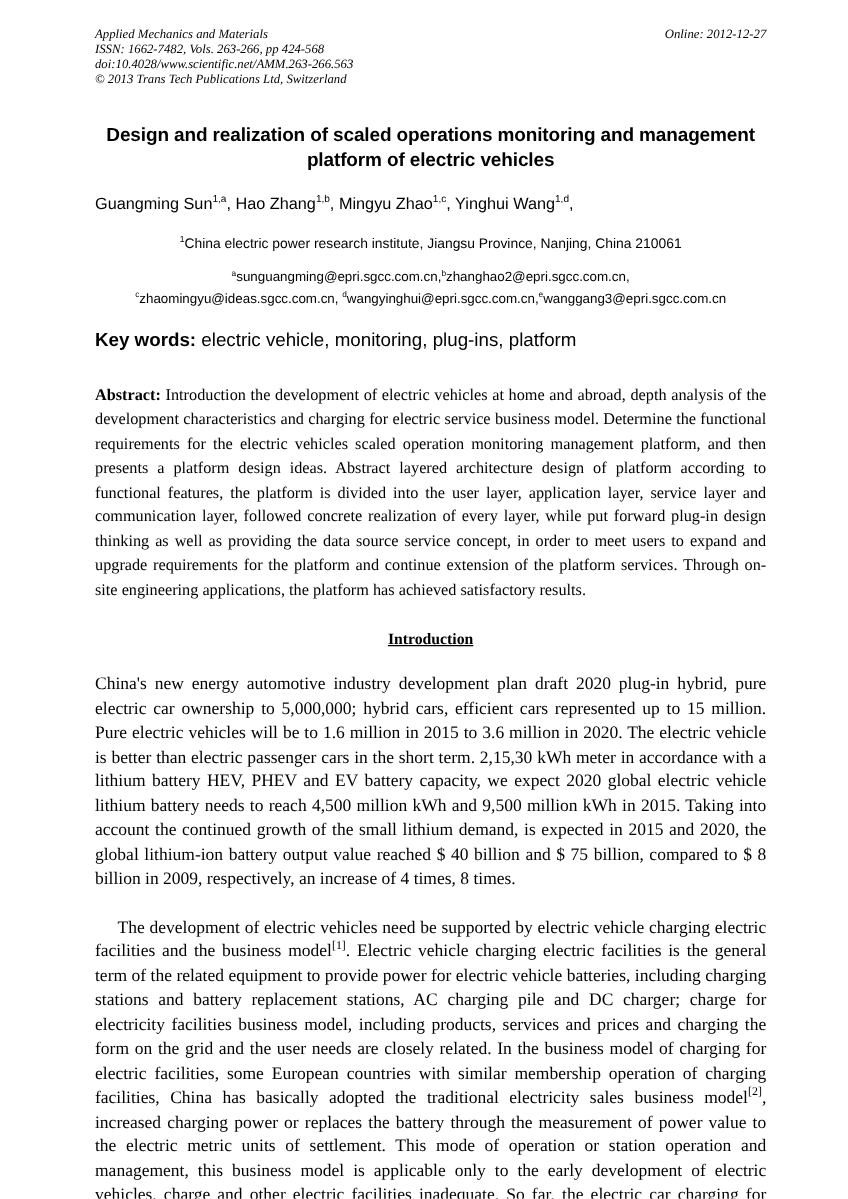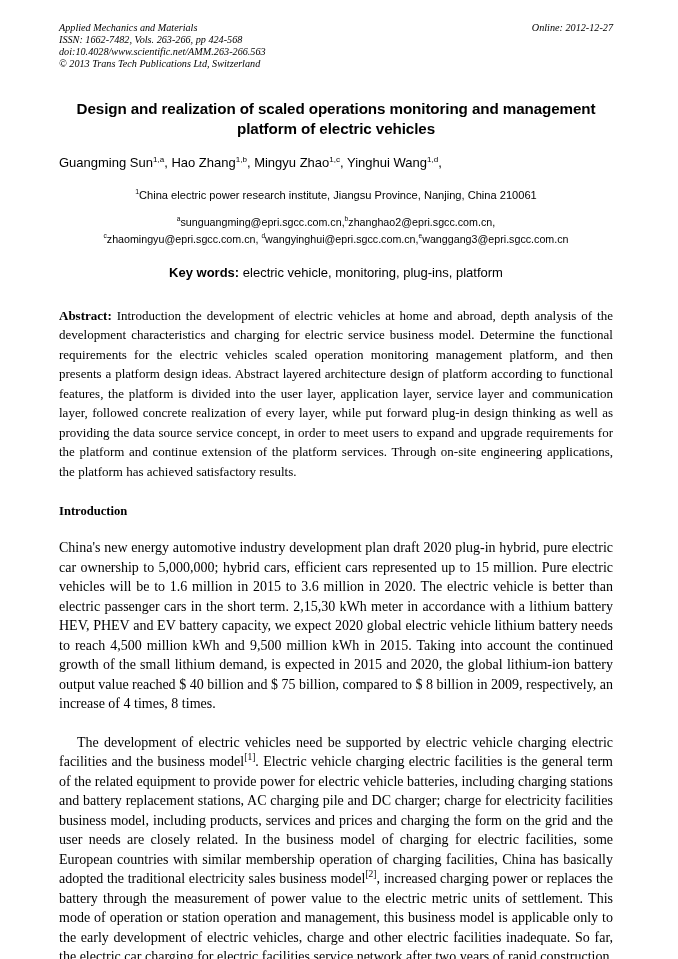--- a/index.html
+++ b/index.html
@@ -14,21 +14,21 @@
     font-family: "Liberation Serif", serif;
     color: #000000;
     -webkit-font-smoothing: antialiased;
   }
   .page {
     position: relative;
     width: 668px;
     height: 959px;
     background: #ffffff;
     box-sizing: border-box;
-    padding: 22px 55px 0 59px;
+    padding: 22px 55px 0 76px;
   }
 
   
   .journal-header {
     position: relative;
     font-family: "Liberation Serif", serif;
     font-style: italic;
     font-size: 10.2px;
     line-height: 12.1px;
     color: #000;
@@ -86,23 +86,23 @@
     font-size: 10.7px;
     line-height: 17.5px;
     text-align: center;
   }
   .emails .email-line { white-space: nowrap; }
 
   
   .keywords {
     margin: 17px 0 0 0;
     font-family: "Liberation Sans", sans-serif;
-    font-size: 13px;
+    font-size: 15px;
     line-height: 14px;
-    text-align: center;
+    text-align: left;
   }
   .keywords .kw-label { font-weight: bold; }
 
   
   .abstract {
     margin: 26px 0 0 0;
     font-family: "Liberation Serif", serif;
     font-size: 13px;
     line-height: 19.5px;
     text-align: justify;
@@ -110,21 +110,22 @@
   }
   .abstract .ab-label { font-weight: bold; }
 
   
   .section-heading {
     margin: 22px 0 0 0;
     font-family: "Liberation Serif", serif;
     font-weight: bold;
     font-size: 12.6px;
     line-height: 16px;
-    text-align: left;
+    text-align: center;
+    text-decoration: underline;
   }
 
   
   .body-para {
     margin: 19px 0 0 0;
     font-family: Liberation Serif, serif;
     font-size: 14px;
     line-height: 19.5px;
     text-align: justify;
     text-justify: inter-word;
@@ -154,21 +155,21 @@
   <h1 class="paper-title">Design and realization of scaled operations monitoring and management platform of electric vehicles</h1>
 
   <div class="authors">
     <div id="author-line-1"><span>Guangming Sun</span><sup>1,a</sup>, <span>Hao Zhang</span><sup>1,b</sup>, <span>Mingyu Zhao</span><sup>1,c</sup>, <span>Yinghui Wang</span><sup>1,d</sup>,</div>
   </div>
 
   <div class="affiliation" id="affiliation-line"><sup>1</sup><span>China electric power research institute, Jiangsu Province, Nanjing, China 210061</span></div>
 
   <div class="emails">
     <div class="email-line" id="email-line-1"><sup>a</sup><span>sunguangming@epri.sgcc.com.cn,</span><sup>b</sup><span>zhanghao2@epri.sgcc.com.cn,</span></div>
-    <div class="email-line" id="email-line-2"><sup>c</sup><span>zhaomingyu@epri.sgcc.com.cn,</span> <sup>d</sup><span>wangyinghui@epri.sgcc.com.cn,</span><sup>e</sup><span>wanggang3@epri.sgcc.com.cn</span></div>
+    <div class="email-line" id="email-line-2"><sup>c</sup><span>zhaomingyu@ideas.sgcc.com.cn,</span> <sup>d</sup><span>wangyinghui@epri.sgcc.com.cn,</span><sup>e</sup><span>wanggang3@epri.sgcc.com.cn</span></div>
   </div>
 
   <div class="keywords">
     <span class="kw-label">Key words:</span><span> electric vehicle, monitoring, plug-ins, platform</span>
   </div>
 
   <div class="abstract">
     <span class="ab-label">Abstract:</span><span> Introduction the development of electric vehicles at home and abroad, depth analysis of the development characteristics and charging for electric service business model. Determine the functional requirements for the electric vehicles scaled operation monitoring management platform, and then presents a platform design ideas. Abstract layered architecture design of platform according to functional features, the platform is divided into the user layer, application layer, service layer and communication layer, followed concrete realization of every layer, while put forward plug-in design thinking as well as providing the data source service concept, in order to meet users to expand and upgrade requirements for the platform and continue extension of the platform services. Through on-site engineering applications, the platform has achieved satisfactory results.</span>
   </div>
 

